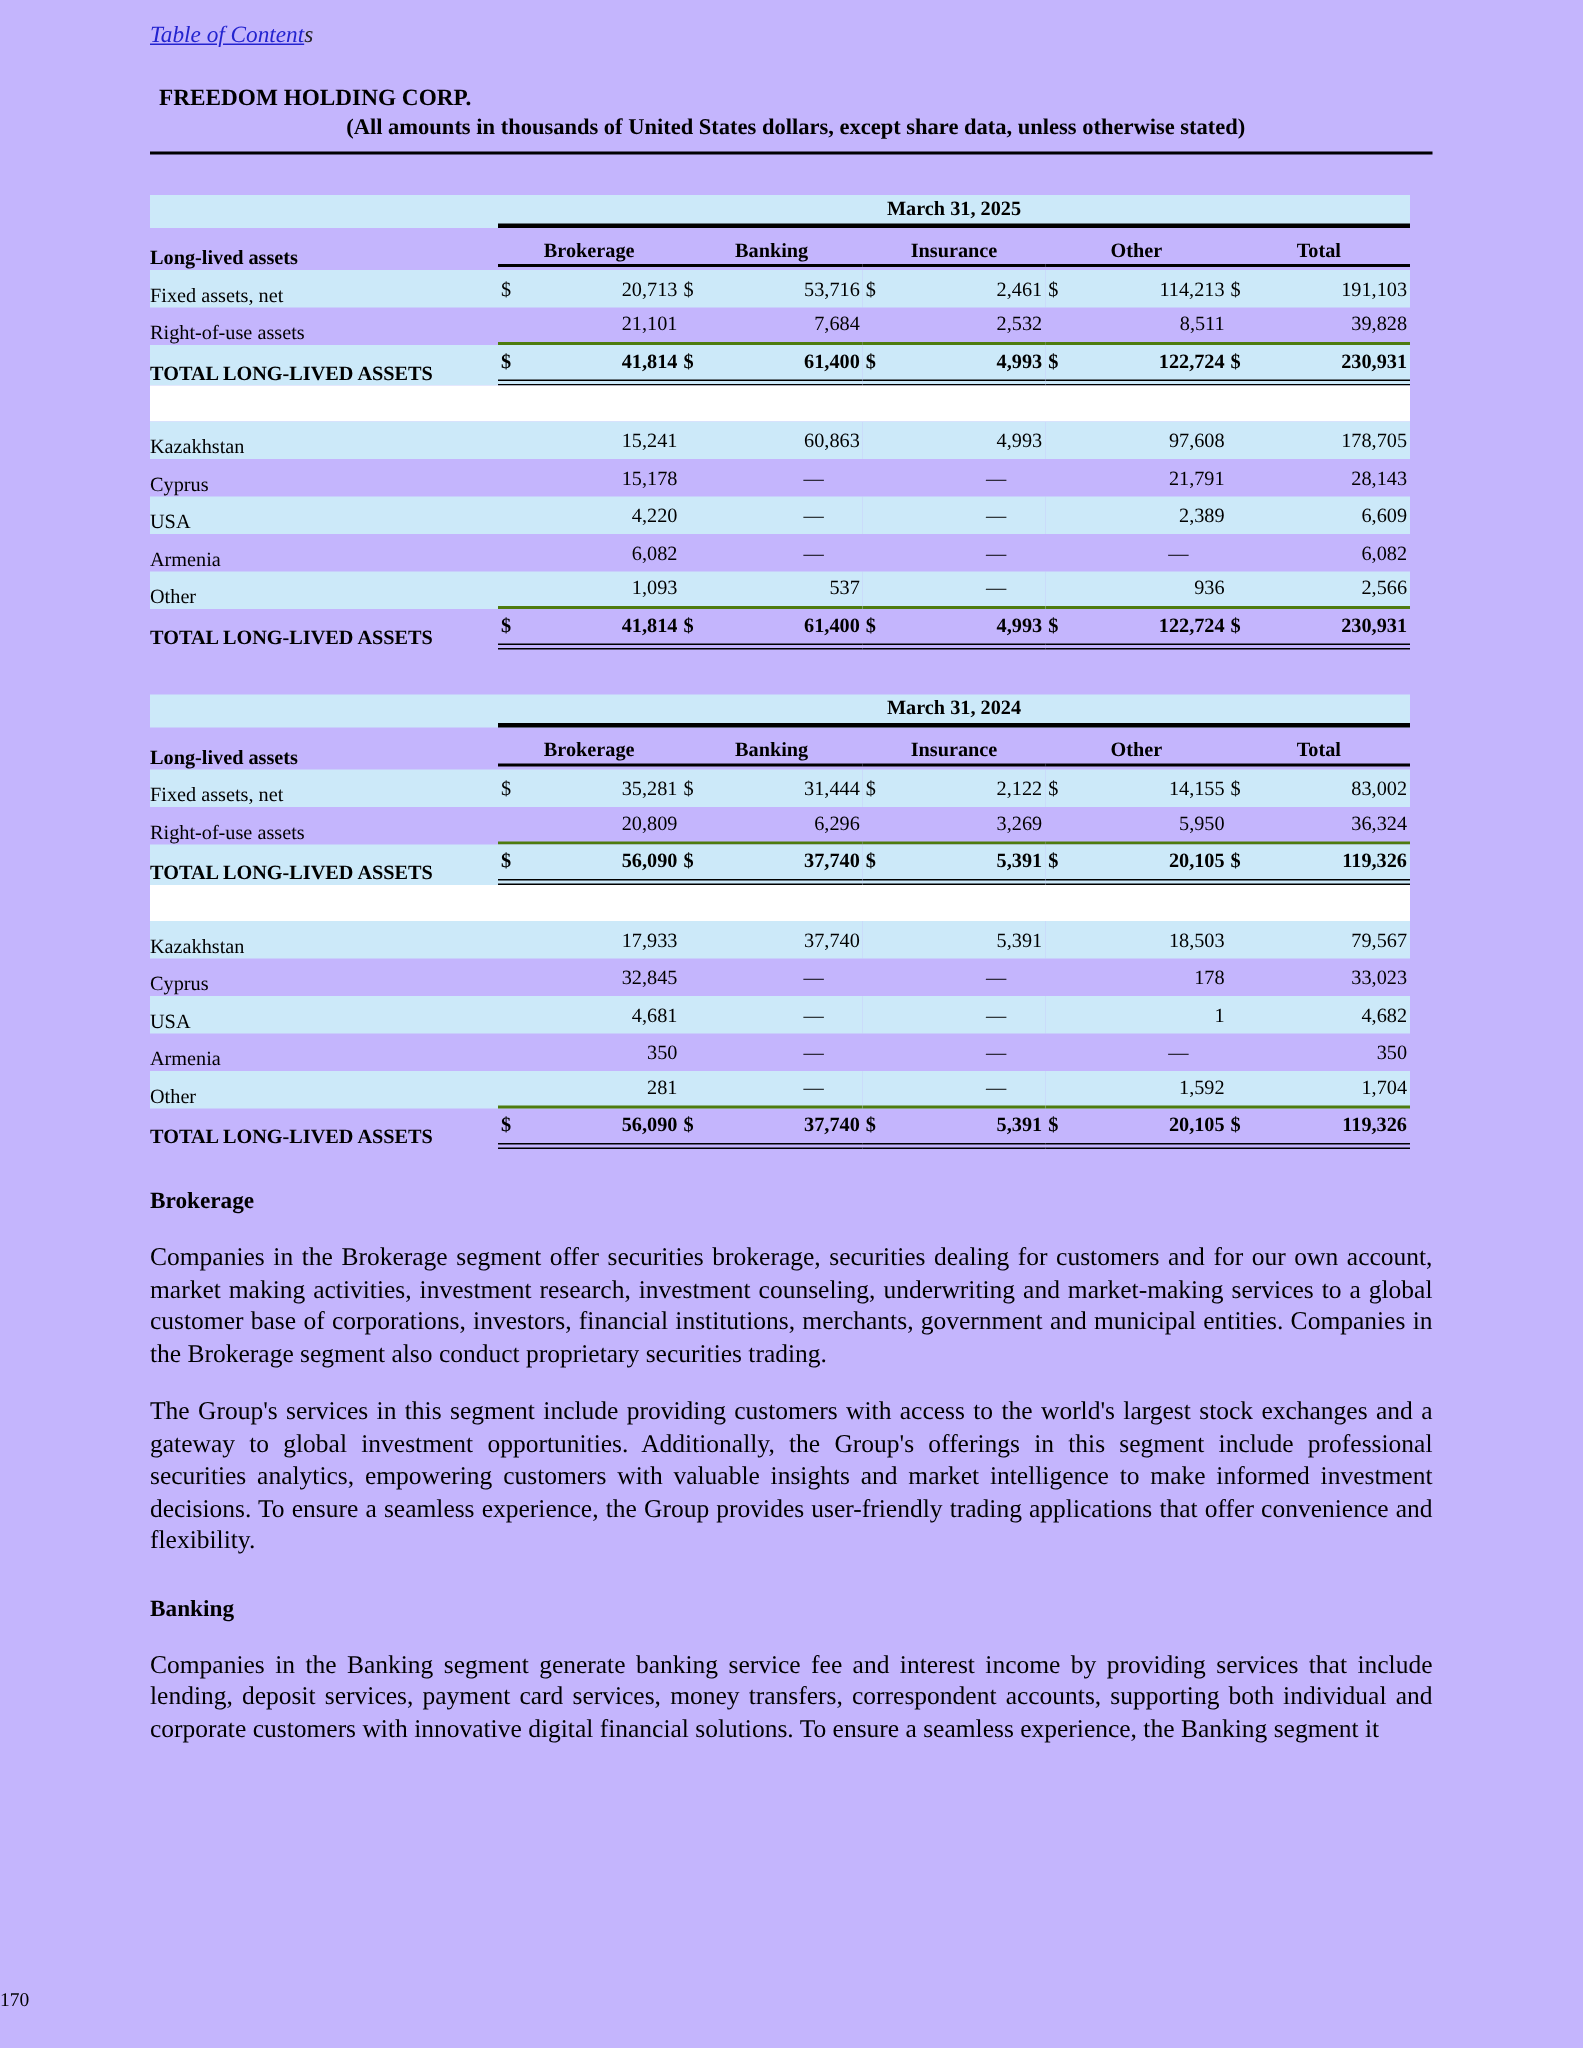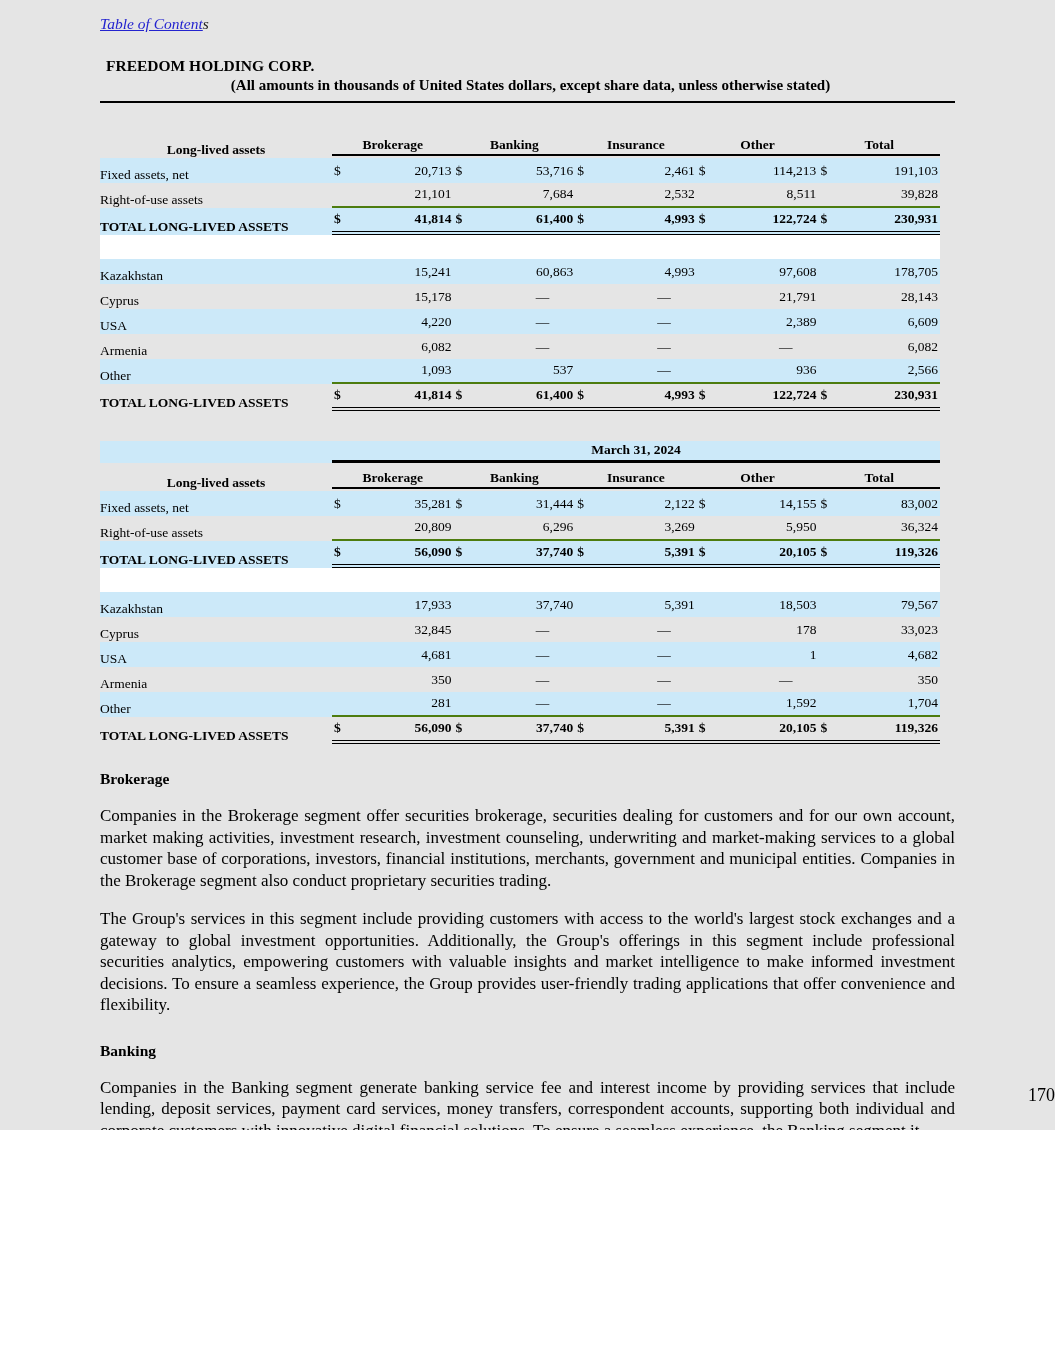--- a/index.html
+++ b/index.html
@@ -1,58 +1,58 @@
 <!DOCTYPE html>
 <html style="--blue: #cce9f9; --link: #2323cf;"><head>
 <meta charset="utf-8">
 <style>
   :root{ --blue:#cce9f9; --link:#2323cf; }
   *{ box-sizing:border-box; }
   body{ margin:0; background:#fff; }
   .page{
-    position:relative; width:1055px; height:1130px; background:#e5e5e5;
+    position:relative; width:1055px; height:1365px; background:#c4b5fd;
     font-family:"Liberation Serif", serif; color:#000;
     padding:15px 100px 0 100px; overflow:hidden;
   }
   
   .toc{ font-size:15.5px; font-style:italic; margin:0; }
   .toc .lnk{ color:var(--link); text-decoration:underline; cursor:pointer; }
   .toc .sfx{ color:#222; text-decoration:none; }
   .company{ font-size:15.5px; font-weight:bold; margin:24px 0 0 6px; }
   .notes-title{ font-size:15.5px; font-weight:bold; margin:21px 0 0 6px; }
   .notes-sub{ font-size:15px; font-weight:bold; margin:2px 0 0 6px;text-align:center; }
   .rule{ border:none; border-top:2.5px solid #000; margin:7px 0 0 0; }
 
   
   .fintable{ width:840px; border-collapse:collapse; font-size:13.5px; table-layout:fixed; }
   .t1{ margin-top:27px; } .t2{ margin-top:30px; }
   .c-lbl{ width:232px; } .c-grp{ width:121.6px; }
   .fintable td{ padding:0; vertical-align:bottom; }
   .lbl{ padding:2px 2px 4px 6px; }
-  .head-lbl{ text-align:center; font-weight:bold; padding-bottom:4px; }
+  .head-lbl{ font-weight:bold; padding-bottom:4px; }
   .grp{ padding:0 3px; }
   .g{ display:flex; justify-content:space-between; align-items:baseline; padding:2px 2px 4px 2px; }
   .r-blue td{ background:var(--blue); }
   .r-period td{ height:22px; }
   .period-in{ font-weight:bold; text-align:center; border-bottom:3px solid #000; padding-bottom:2px; }
   .r-heads td{ height:28px; }
   .colhead{ font-weight:bold; text-align:center; border-bottom:2px solid #000; padding:1px 0; margin-bottom:2px; }
   .r-data td{ height:25px; }
   .r-presub .g{ border-bottom:2px solid #4d7c0f; }
   .r-total td{ height:27px; }
   .r-total .lbl, .r-total .cur, .r-total .val{ font-weight:bold; }
   .r-total .g{ border-bottom:4px double #000; }
   .r-spacer td{ height:24px; background:#fff; }
   .val.dash{ padding-right:24px; }
 
   
   .section-h{ font-size:15.5px; font-weight:bold; margin:26px 0 0 0; }
   .body-p{ font-size:17px; line-height:21.5px; margin:17px 0 0 0; text-align:justify; }
 
-  .pageno{ position:absolute; bottom:24px; left:0; width:100%; text-align:right; font-size:18px; }
+  .pageno{ position:absolute; bottom:24px; left:0; width:100%; text-align:left; font-size:13px; }
 </style>
 </head>
 <body>
 
 <div class="page">
 
   <p class="toc"><a class="lnk">Table of Content</a><span class="sfx">s</span></p>
 
   <div class="company">FREEDOM HOLDING CORP.</div>
   <div class="notes-sub">(All amounts in thousands of United States dollars, except share data, unless otherwise stated)</div>
@@ -61,20 +61,26 @@
   <table class="fintable t1">
     <colgroup>
         <col class="c-lbl">
         <col class="c-grp">
         <col class="c-grp">
         <col class="c-grp">
         <col class="c-grp">
         <col class="c-grp">
       </colgroup>
     <tbody>
+      <tr class="r-blue r-period">
+        <td class="lbl"></td>
+        <td class="grp" colspan="5">
+            <div class="period-in">March 31, 2025</div>
+          </td>
+      </tr>
       <tr class="r-heads">
         <td class="lbl head-lbl">Long-lived assets</td>
         <td class="grp">
             <div class="colhead">Brokerage</div>
           </td>
         <td class="grp">
             <div class="colhead">Banking</div>
           </td>
         <td class="grp">
             <div class="colhead">Insurance</div>

